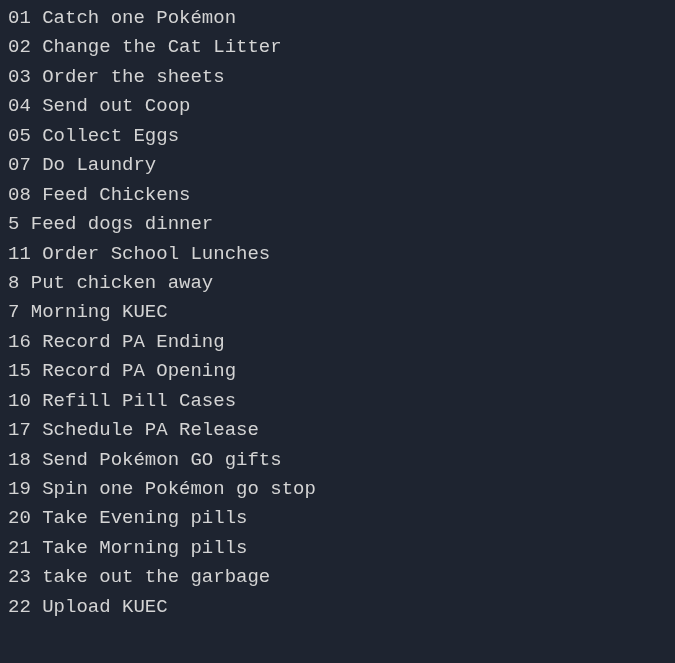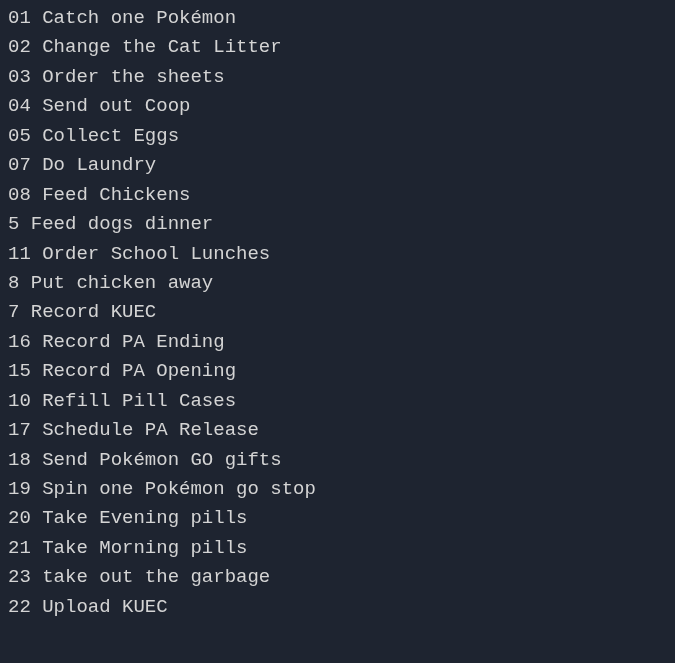--- a/index.html
+++ b/index.html
@@ -40,21 +40,21 @@
       <li class="task-row"><span class="task-number">01</span> <span class="task-text">Catch one Pokémon</span></li>
       <li class="task-row"><span class="task-number">02</span> <span class="task-text">Change the Cat Litter</span></li>
       <li class="task-row"><span class="task-number">03</span> <span class="task-text">Order the sheets</span></li>
       <li class="task-row"><span class="task-number">04</span> <span class="task-text">Send out Coop</span></li>
       <li class="task-row"><span class="task-number">05</span> <span class="task-text">Collect Eggs</span></li>
       <li class="task-row"><span class="task-number">07</span> <span class="task-text">Do Laundry</span></li>
       <li class="task-row"><span class="task-number">08</span> <span class="task-text">Feed Chickens</span></li>
       <li class="task-row"><span class="task-number">5</span> <span class="task-text">Feed dogs dinner</span></li>
       <li class="task-row"><span class="task-number">11</span> <span class="task-text">Order School Lunches</span></li>
       <li class="task-row"><span class="task-number">8</span> <span class="task-text">Put chicken away</span></li>
-      <li class="task-row"><span class="task-number">7</span> <span class="task-text">Record KUEC</span></li>
+      <li class="task-row"><span class="task-number">7</span> <span class="task-text">Morning KUEC</span></li>
       <li class="task-row"><span class="task-number">16</span> <span class="task-text">Record PA Ending</span></li>
       <li class="task-row"><span class="task-number">15</span> <span class="task-text">Record PA Opening</span></li>
       <li class="task-row"><span class="task-number">10</span> <span class="task-text">Refill Pill Cases</span></li>
       <li class="task-row"><span class="task-number">17</span> <span class="task-text">Schedule PA Release</span></li>
       <li class="task-row"><span class="task-number">18</span> <span class="task-text">Send Pokémon GO gifts</span></li>
       <li class="task-row"><span class="task-number">19</span> <span class="task-text">Spin one Pokémon go stop</span></li>
       <li class="task-row"><span class="task-number">20</span> <span class="task-text">Take Evening pills</span></li>
       <li class="task-row"><span class="task-number">21</span> <span class="task-text">Take Morning pills</span></li>
       <li class="task-row"><span class="task-number">23</span> <span class="task-text">take out the garbage</span></li>
       <li class="task-row"><span class="task-number">22</span> <span class="task-text">Upload KUEC</span></li>

